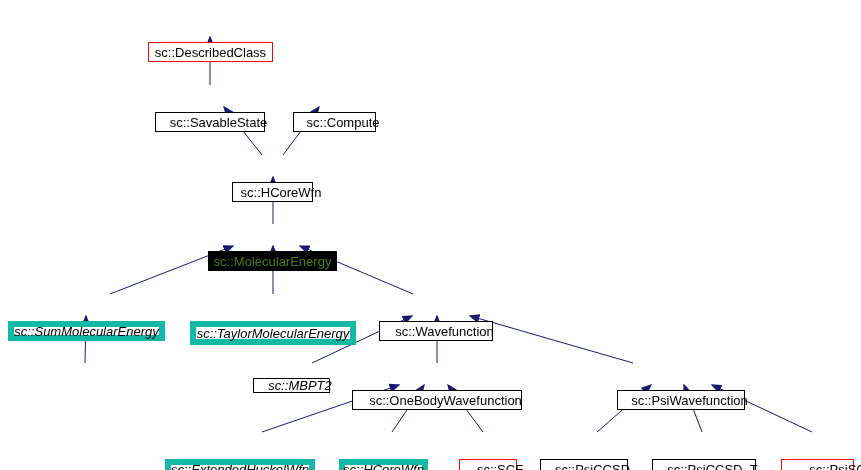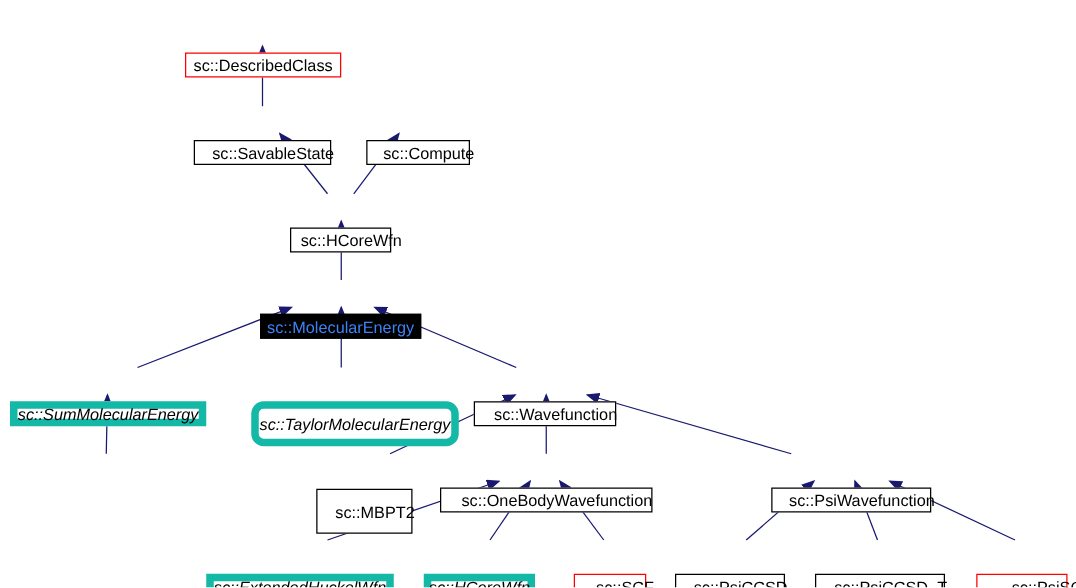--- a/index.html
+++ b/index.html
@@ -40,21 +40,21 @@
     background: #ffffff;
     cursor: default;
     margin-top: 27px;
   }
   .node.style-black { border: 1px solid #000000; padding-left: 17px; }
   .node.style-gray  { border: 6px solid #14b8a6; font-style: italic; }
   .node.style-red   { border: 1px solid #ff0000; }
   .node.style-current {
     border: 1px solid #000000;
     background: #000000;
-    color: #3b82f6;
+    color: #4d7c0f;
   }
 </style>
 </head>
 <body>
 
 <div class="canvas" style="background: rgb(255, 255, 255);">
   <svg class="edge-layer" id="edge-layer" width="861" height="470" viewBox="0 0 861 470" xmlns="http://www.w3.org/2000/svg">
     <defs>
       <marker id="arrowhead" markerUnits="userSpaceOnUse" markerWidth="11" markerHeight="9" refX="9.5" refY="4.5" orient="auto">
         <path id="arrowhead-path" d="M0,0 L11,4.5 L0,9 z" fill="#191970"></path>
@@ -77,23 +77,23 @@
       <line x1="597" y1="432" x2="651" y2="385" stroke="#191970" marker-end="url(#arrowhead)"></line>
       <line x1="702" y1="432" x2="684" y2="385" stroke="#191970" marker-end="url(#arrowhead)"></line>
       <line x1="812" y1="432" x2="712" y2="385" stroke="#191970" marker-end="url(#arrowhead)"></line>
     </svg>
 <div class="node style-red" style="left: 148px; top: 15px; width: 125px; height: 20px;">sc::DescribedClass</div>
     <div class="node style-black" style="left: 155px; top: 85px; width: 110px; height: 20px;">sc::SavableState</div>
     <div class="node style-black" style="left: 293px; top: 85px; width: 83px; height: 20px;">sc::Compute</div>
     <div class="node style-black" style="left: 232px; top: 155px; width: 81px; height: 20px;">sc::HCoreWfn</div>
     <div class="node style-current" style="left: 208px; top: 224px; width: 129px; height: 20px;">sc::MolecularEnergy</div>
     <div class="node style-gray" style="left: 8px; top: 294px; width: 157px; height: 20px;">sc::SumMolecularEnergy</div>
-    <div class="node style-gray" style="left: 201px; top: 294px; width: 166px; height: 36px; border-radius: 10px;">sc::TaylorMolecularEnergy</div>
+    <div class="node style-gray" style="left: 190px; top: 294px; width: 166px; height: 24px;">sc::TaylorMolecularEnergy</div>
     <div class="node style-black" style="left: 379px; top: 294px; width: 114px; height: 20px;">sc::Wavefunction</div>
-    <div class="node style-black" style="left: 253px; top: 364px; width: 77px; height: 36px;">sc::MBPT2</div>
+    <div class="node style-black" style="left: 253px; top: 351px; width: 77px; height: 15px; font-style: italic;">sc::MBPT2</div>
     <div class="node style-black" style="left: 352px; top: 363px; width: 170px; height: 20px;">sc::OneBodyWavefunction</div>
     <div class="node style-black" style="left: 617px; top: 363px; width: 128px; height: 20px;">sc::PsiWavefunction</div>
     <div class="node style-gray" style="left: 165px; top: 432px; width: 150px; height: 20px;">sc::ExtendedHuckelWfn</div>
     <div class="node style-gray" style="left: 339px; top: 432px; width: 89px; height: 20px;">sc::HCoreWfn</div>
     <div class="node style-red" style="left: 459px; top: 432px; width: 58px; height: 20px; padding-left: 24px;">sc::SCF</div>
     <div class="node style-black" style="left: 540px; top: 432px; width: 88px; height: 20px;">sc::PsiCCSD</div>
     <div class="node style-black" style="left: 652px; top: 432px; width: 104px; height: 20px;">sc::PsiCCSD_T</div>
     <div class="node style-red" style="left: 781px; top: 432px; width: 73px; height: 20px; padding-left: 48px;">sc::PsiSCF</div>
   </div>
 

